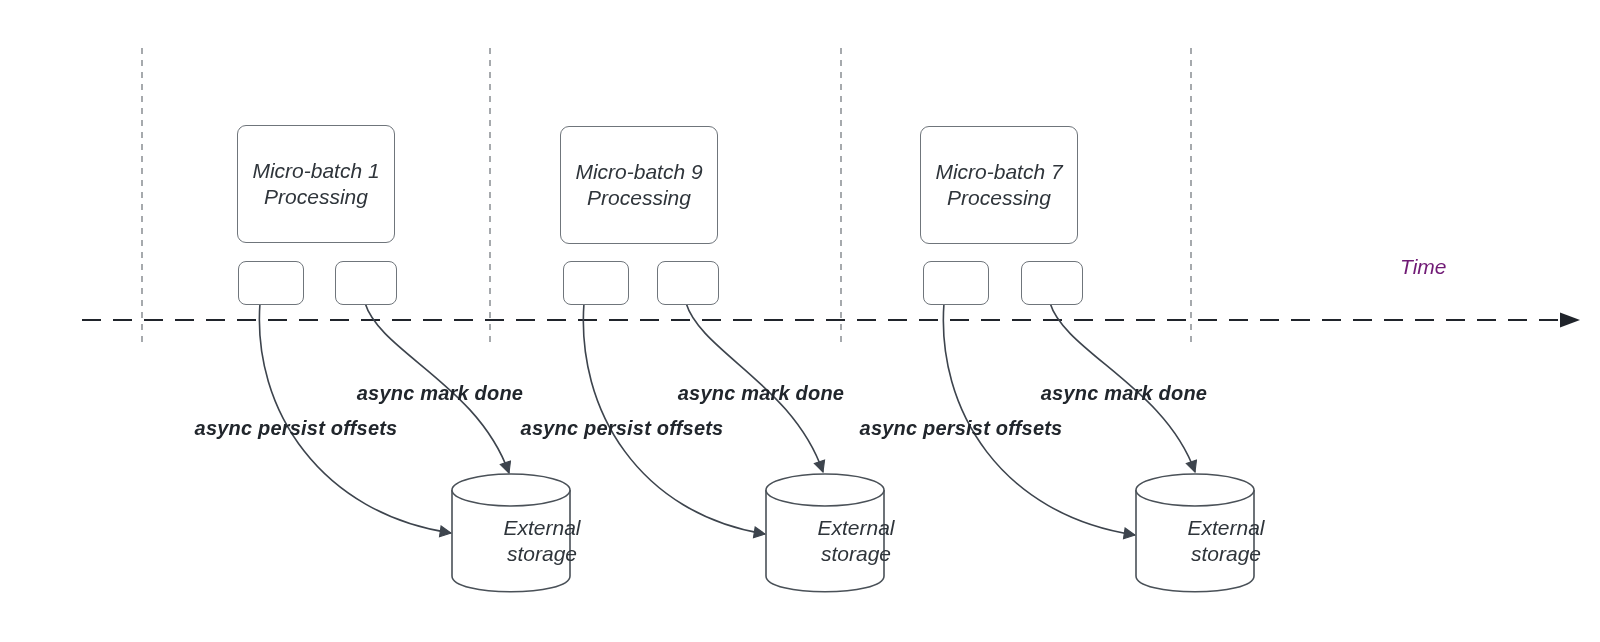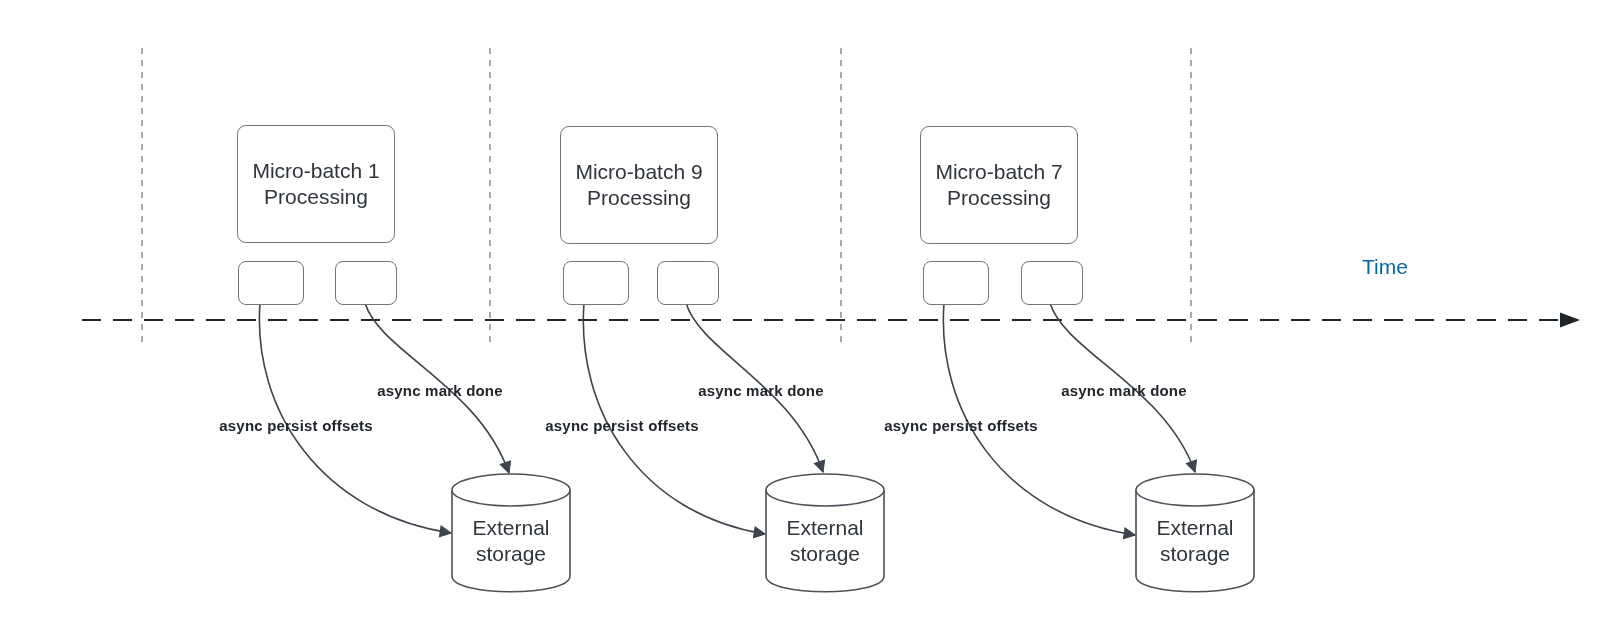--- a/index.html
+++ b/index.html
@@ -9,20 +9,21 @@
     width: 1600px;
     height: 642px;
     overflow: hidden;
     font-family: "Liberation Sans", sans-serif;
   }
   .canvas {
     position: relative;
     width: 1600px;
     height: 642px;
     background: #ffffff;
+    font-style: italic;
   }
   .layer {
     position: absolute;
     left: 0;
     top: 0;
     width: 1600px;
     height: 642px;
   }
   .batch-box {
     position: absolute;
@@ -45,38 +46,40 @@
     border: 1.4px solid #6f757b;
     border-radius: 8px;
     background: #ffffff;
   }
   .task-box.persist { width: 64px; }
   .task-box.done    { width: 60px; }
   .arrow-label {
     position: absolute;
     transform: translateX(-50%);
     white-space: nowrap;
-    font-size: 15px;
+    font-size: 20px;
     font-weight: 700;
     letter-spacing: 0.2px;
     color: #21262c;
   }
   .storage-label {
     position: absolute;
     width: 118px;
     text-align: center;
     font-size: 21px;
     line-height: 26px;
     color: #2f353b;
+    padding-left: 31px;
   }
   .time-label {
     position: absolute;
     font-size: 21px;
-    color: #0369a1;
+    color: #701a75;
     white-space: nowrap;
+    margin-left: 38px;
   }
 </style>
 </head>
 <body>
 
 <div class="canvas">
 
   <svg class="layer" viewBox="0 0 1600 642" xmlns="http://www.w3.org/2000/svg">
     <defs>
       <marker id="curveArrow" viewBox="0 0 12 12" refX="11" refY="6" markerWidth="13" markerHeight="13" markerUnits="userSpaceOnUse" orient="auto">

